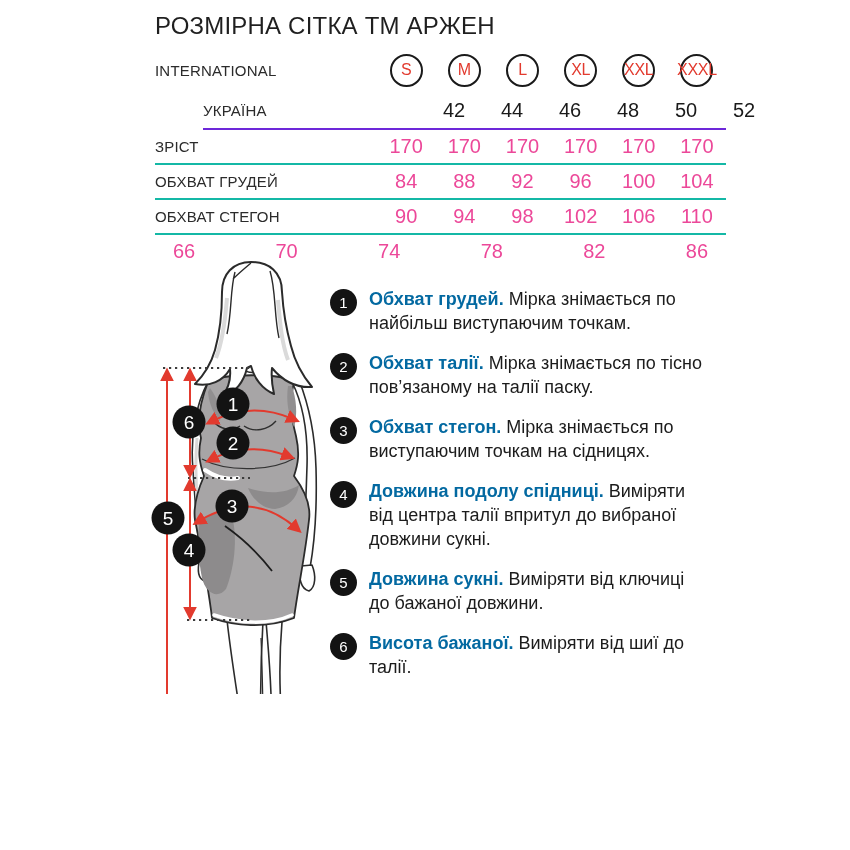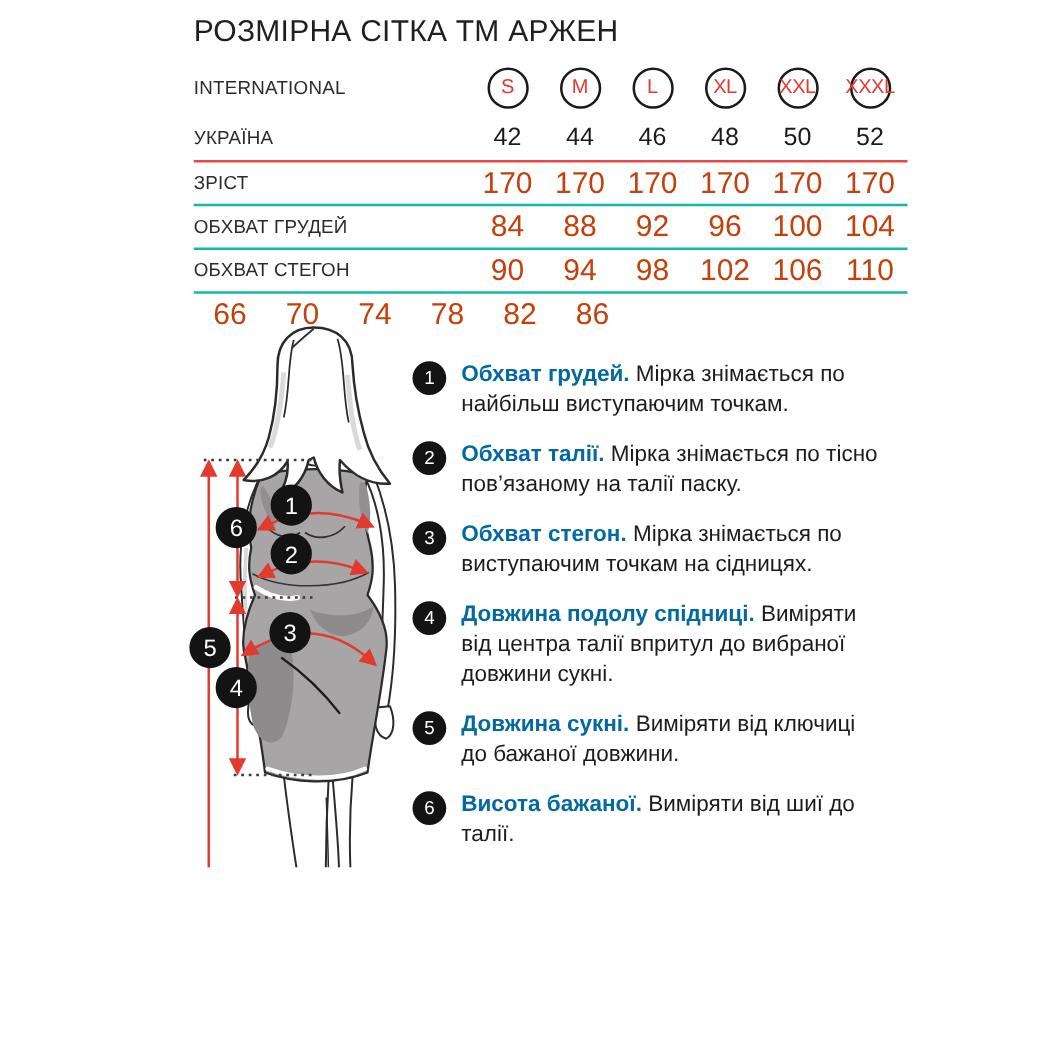--- a/index.html
+++ b/index.html
@@ -7,40 +7,40 @@
     position:relative;width:850px;height:694px;background:#ffffff;overflow:hidden;
     font-family:"Liberation Sans","DejaVu Sans",sans-serif;color:#1f1f1f;
   }
   
   .title{
     position:absolute;left:155px;top:12px;margin:0;
     font-size:24px;font-weight:500;letter-spacing:.2px;color:#1f1f1f;
   }
   
   .size-table{position:absolute;left:155px;top:48px;width:571px;}
-  .t-row{display:flex;align-items:center;}
+  .t-row{display:flex;align-items:center;justify-content:space-between;}
   .t-label{
     flex:0 0 222px;font-size:15px;color:#2b2b2b;letter-spacing:.2px;
     white-space:nowrap;
   }
   .t-cell{flex:0 0 58px;min-width:0;text-align:center;display:flex;justify-content:center;align-items:center;}
   .t-int{height:44px;}
-  .t-ua{height:36px;border-bottom:2px solid #ef4444;}
+  .t-ua{height:36px;border-bottom:2px solid #6d28d9;margin-left:48px;}
   .t-meas{height:33px;border-bottom:2px solid #14b8a6;}
   .t-meas:last-child{border-bottom:none;}
   .size-circle{
     width:33px;height:33px;border:2px solid #1a1a1a;border-radius:50%;
     display:flex;align-items:center;justify-content:center;box-sizing:border-box;
     overflow:visible;flex:none;
   }
   .size-letter{
     color:#e23a2e;font-size:16px;line-height:1;white-space:nowrap;letter-spacing:-.3px;
   }
   .ua-val{font-size:20px;color:#1a1a1a;}
-  .m-val{font-size:24px;color:#c2410c;}
+  .m-val{font-size:20px;color:#ec4899;}
   
   .figure{position:absolute;left:130px;top:258px;width:200px;height:592px;}
   
   .legend{
     position:absolute;left:330px;top:287px;width:400px;
     display:flex;flex-direction:column;gap:16px;
   }
   .legend-item{display:flex;gap:12px;}
   .legend-num{
     flex:none;width:27px;height:27px;margin-top:2px;border-radius:50%;

